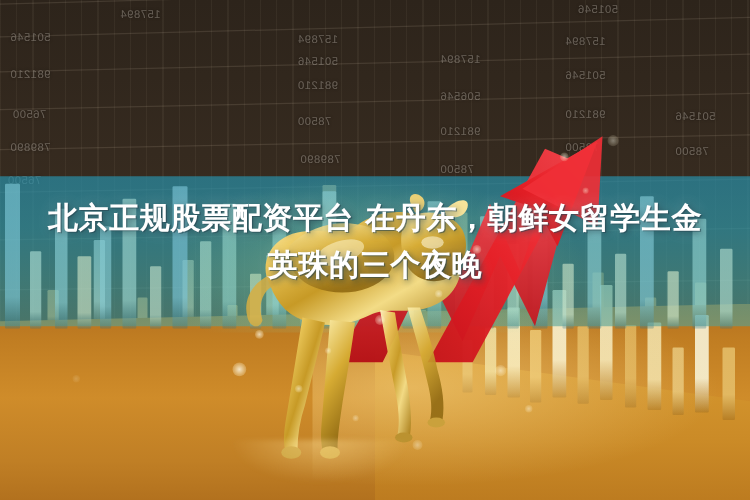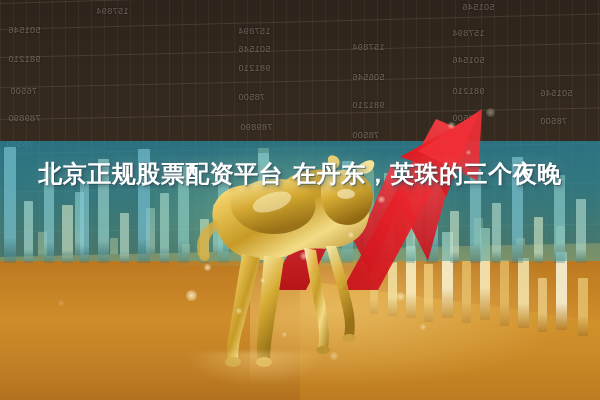--- a/index.html
+++ b/index.html
@@ -319,16 +319,17 @@
       <div class="bok" style="left: 420px; top: 324px; width: 6px; height: 6px; background: radial-gradient(circle, rgba(255, 252, 235, 0.45) 0%, rgba(255, 245, 210, 0.204) 55%, rgba(255, 240, 200, 0) 100%);"></div>
       <div class="bok" style="left: 448px; top: 122px; width: 7px; height: 7px; background: radial-gradient(circle, rgba(255, 252, 235, 0.55) 0%, rgba(255, 245, 210, 0.247) 55%, rgba(255, 240, 200, 0) 100%);"></div>
       <div class="bok" style="left: 466px; top: 150px; width: 5px; height: 5px; background: radial-gradient(circle, rgba(255, 252, 235, 0.45) 0%, rgba(255, 245, 210, 0.204) 55%, rgba(255, 240, 200, 0) 100%);"></div>
       <div class="bok" style="left: 330px; top: 352px; width: 8px; height: 8px; background: radial-gradient(circle, rgba(255, 252, 235, 0.4) 0%, rgba(255, 245, 210, 0.18) 55%, rgba(255, 240, 200, 0) 100%);"></div>
       <div class="bok" style="left: 282px; top: 332px; width: 5px; height: 5px; background: radial-gradient(circle, rgba(255, 252, 235, 0.4) 0%, rgba(255, 245, 210, 0.18) 55%, rgba(255, 240, 200, 0) 100%);"></div>
       <div class="bok" style="left: 486px; top: 108px; width: 9px; height: 9px; background: radial-gradient(circle, rgba(255, 252, 235, 0.4) 0%, rgba(255, 245, 210, 0.18) 55%, rgba(255, 240, 200, 0) 100%);"></div>
       <div class="bok" style="left: 58px; top: 300px; width: 6px; height: 6px; background: radial-gradient(circle, rgba(255, 252, 235, 0.18) 0%, rgba(255, 245, 210, 0.082) 55%, rgba(255, 240, 200, 0) 100%);"></div>
     </div>
 
   <div class="title-wrap">
-    <div class="tline">北京正规股票配资平台 在丹东，英珠的三个夜晚</div>
+    <div class="tline">北京正规股票配资平台 在丹东，朝鲜女留学生金</div>
+    <div class="tline">英珠的三个夜晚</div>
   </div>
 
 </div>
 
 </body></html>

